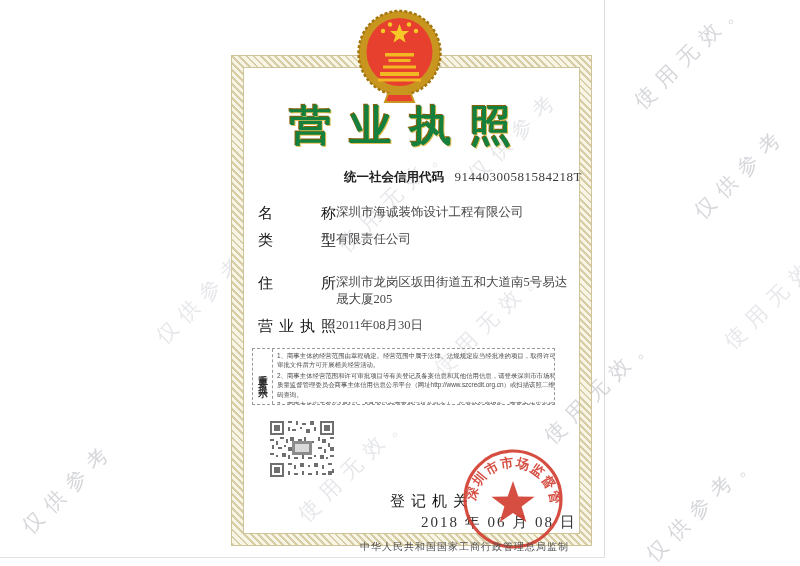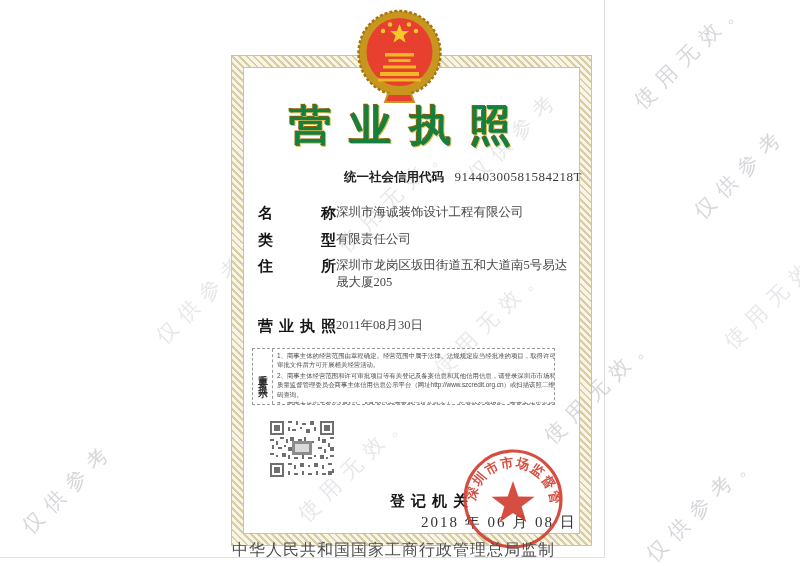--- a/index.html
+++ b/index.html
@@ -25,21 +25,21 @@
       font-size:42px;font-weight:bold;letter-spacing:18px;text-indent:18px;
       color:#15803d;text-shadow:1px 1px 0 #e4bf55,-1px -1px 0 #8a5f06;}
   
   .credit{position:absolute;left:232px;top:167px;width:314px;text-align:right;white-space:nowrap;margin-left:36px;}
   .credit .lab{font-weight:bold;font-size:12.5px;color:#222;}
   .credit .code{font-family:"Liberation Serif",serif;font-size:13px;color:#3c3c3c;
       letter-spacing:.5px;margin-left:6px;}
   
   .row{position:absolute;left:258px;display:flex;align-items:flex-start;}
   .jlabel{display:inline-block;width:78px;text-align:justify;text-align-last:justify;
-      font-weight:bold;font-size:15px;color:#161616;flex:0 0 78px;}
+      font-weight:normal;font-size:15px;color:#161616;flex:0 0 78px;}
   .val{font-family:"Liberation Serif",serif;font-size:12.5px;color:#474747;
       line-height:1.32;}
   .val.wrap{width:238px;}
   
   .notice{position:absolute;left:252px;top:348px;width:301px;height:55px;
       border:1px dashed #9a9a9a;display:flex;background:rgba(255,255,255,.2);}
   .notice-side{width:19px;border-right:1px dashed #9a9a9a;display:flex;
       align-items:center;justify-content:center;}
   .notice-side span{writing-mode:vertical-rl;font-size:9.5px;font-weight:bold;
       color:#2c2c2c;letter-spacing:5px;}
@@ -48,22 +48,22 @@
       padding:3px 5px;font-size:8px;line-height:1.5;color:#4a4a4a;}
   .notice-text p{margin:0 0 1px 0;}
   
   .qr{position:absolute;left:268px;top:419px;width:68px;height:60px;}
   
   .reg-label{position:absolute;left:390px;top:492px;}
   .reg-date{position:absolute;left:421px;top:513px;font-family:"Liberation Serif",serif;
       font-size:15px;color:#333;letter-spacing:2px;white-space:nowrap;}
   .seal{position:absolute;left:461px;top:447px;width:104px;height:104px;opacity:.9;}
   
-  .footer{position:absolute;left:232px;top:540px;width:337px;text-align:left;
-      font-size:16px;color:#4f4f4f;letter-spacing:1px;white-space:nowrap;}
+  .footer{position:absolute;left:232px;top:540px;width:337px;text-align:right;
+      font-size:10px;color:#4f4f4f;letter-spacing:1px;white-space:nowrap;}
 </style>
 </head>
 <body>
 
 <div class="stage">
 
   <div class="edge-v"></div>
   <div class="edge-h"></div>
 
   <span class="wm" style="left:628px;top:95px">使用无效。</span>
@@ -105,21 +105,21 @@
   </div>
 
   <div class="row" style="top:204px">
     <span class="jlabel">名称</span>
     <span class="val">深圳市海诚装饰设计工程有限公司</span>
   </div>
   <div class="row" style="top:231px">
     <span class="jlabel">类型</span>
     <span class="val">有限责任公司</span>
   </div>
-  <div class="row" style="top:257px">
+  <div class="row" style="top:274px">
     <span class="jlabel">住所</span>
     <span class="val wrap">深圳市龙岗区坂田街道五和大道南5号易达晟大厦205</span>
   </div>
   <div class="row" style="top:317px">
     <span class="jlabel">营业执照</span>
     <span class="val">2011年08月30日</span>
   </div>
 
   <div class="notice">
     <div class="notice-side">

